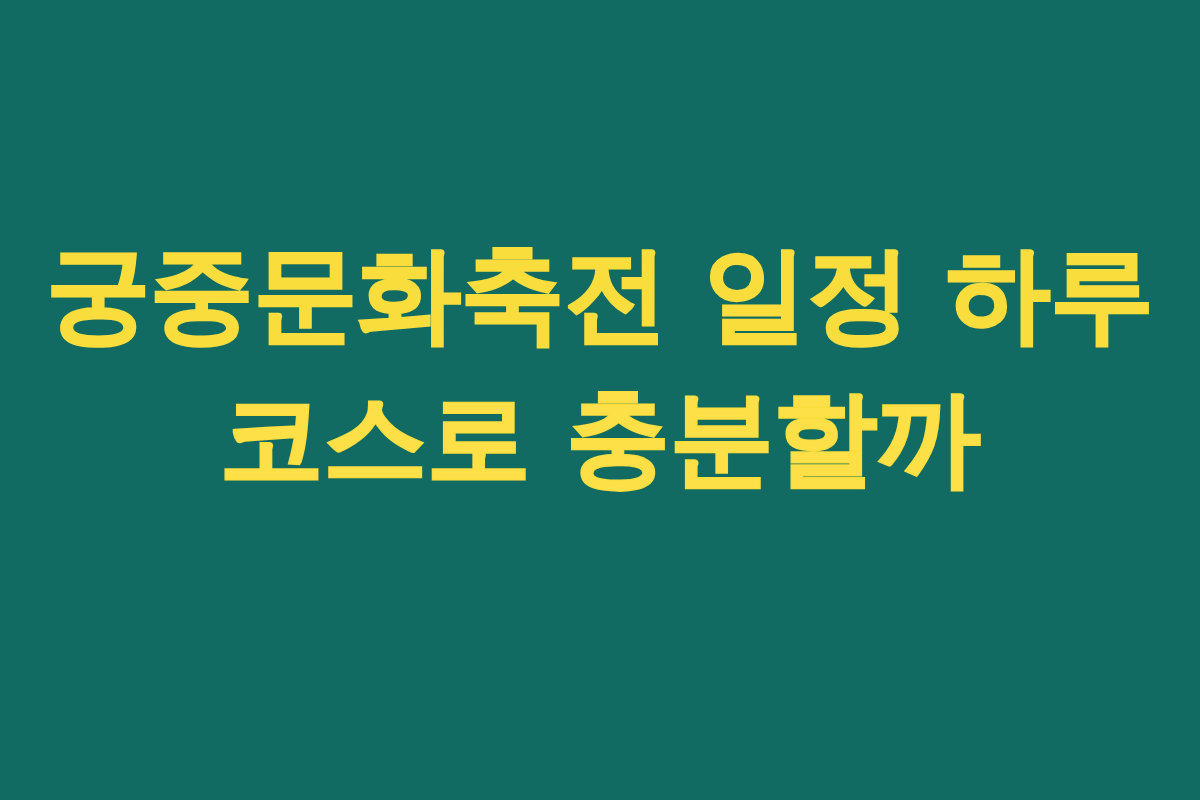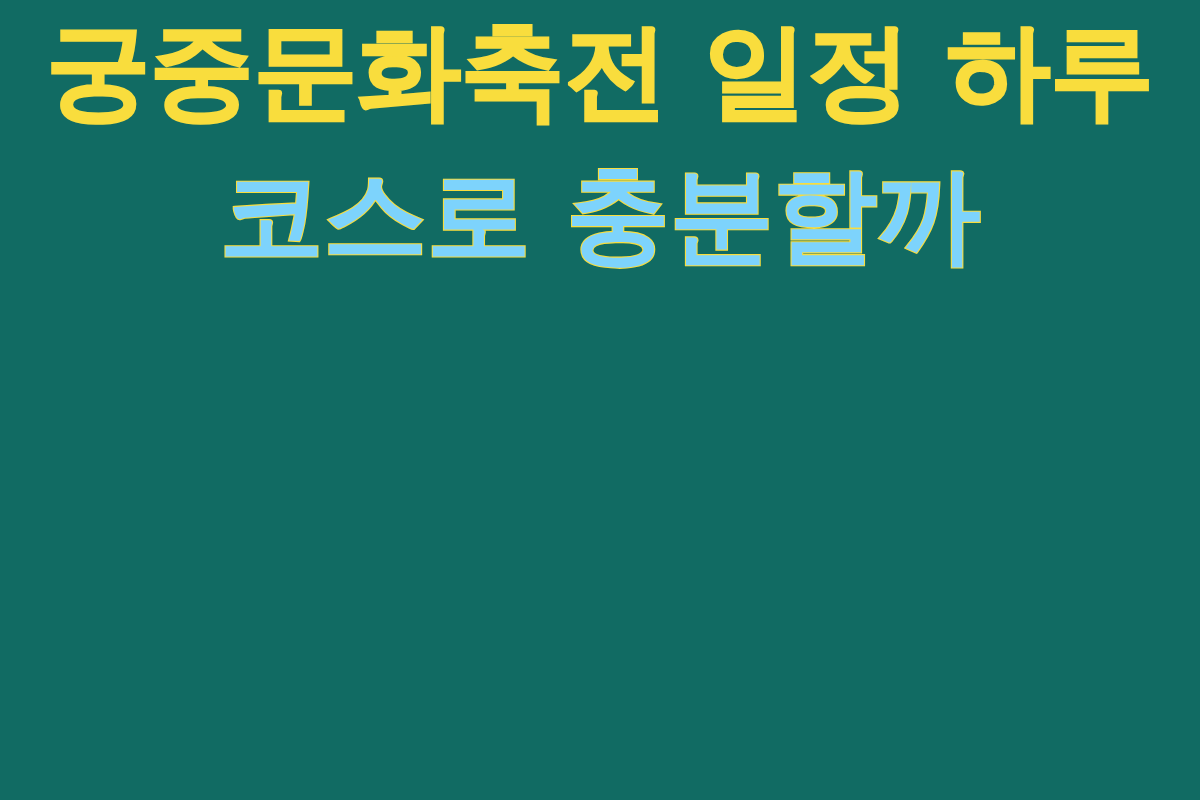--- a/index.html
+++ b/index.html
@@ -28,21 +28,21 @@
 
   .title-block {
     position: absolute;
     left: 0;
     top: 0;
     width: 1200px;
     height: 800px;
     display: flex;
     flex-direction: column;
     align-items: center;
-    justify-content: flex-start;
+    justify-content: center;
     
     padding-bottom: 66px;
     box-sizing: border-box;
   }
 
   .title-line {
     display: block;
     color: #F9DD3D;
     font-family: "DejaVu Sans", "Liberation Sans", sans-serif;
     font-weight: 700;
@@ -62,17 +62,17 @@
 </style>
 </head>
 <body>
 
 <div class="card" style="background: rgb(17, 107, 99);">
 
   <div class="title-block">
 
     <span class="title-line title-line-1" style="color: rgb(249, 221, 61); -webkit-text-stroke: 2.2px rgb(249, 221, 61);">궁중문화축전 일정 하루</span>
 
-    <span class="title-line title-line-2" style="color: #7dd3fc; -webkit-text-stroke: 2.2px rgb(249, 221, 61);">코스로 충분할까</span>
+    <span class="title-line title-line-2" style="color: #fde047; -webkit-text-stroke: 2.2px rgb(249, 221, 61);">코스로 충분할까</span>
 
   </div>
 
 </div>
 
 </body></html>

